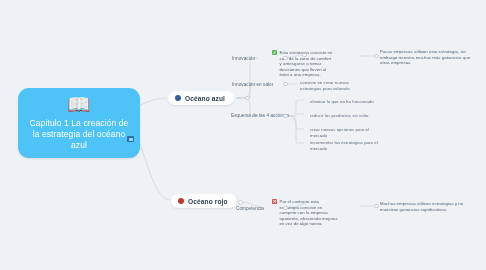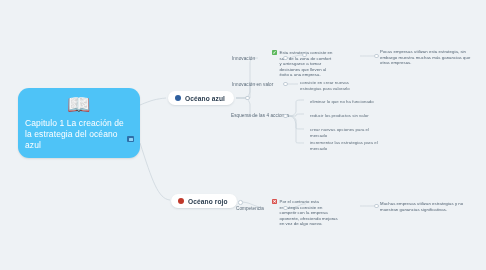--- a/index.html
+++ b/index.html
@@ -51,20 +51,21 @@
   .root-icon {
     font-size: 19px;
     line-height: 21px;
     margin-bottom: 3px;
     filter: saturate(0.85);
   }
   .root-label {
     color: #ffffff;
     font-size: 8.5px;
     line-height: 11px;
+    text-align: center;
     letter-spacing: 0.1px;
   }
   .root-badge {
     position: absolute;
     right: 6px;
     bottom: 16px;
     width: 7px;
     height: 6px;
     background: #2f6fa8;
     border-radius: 1px;

